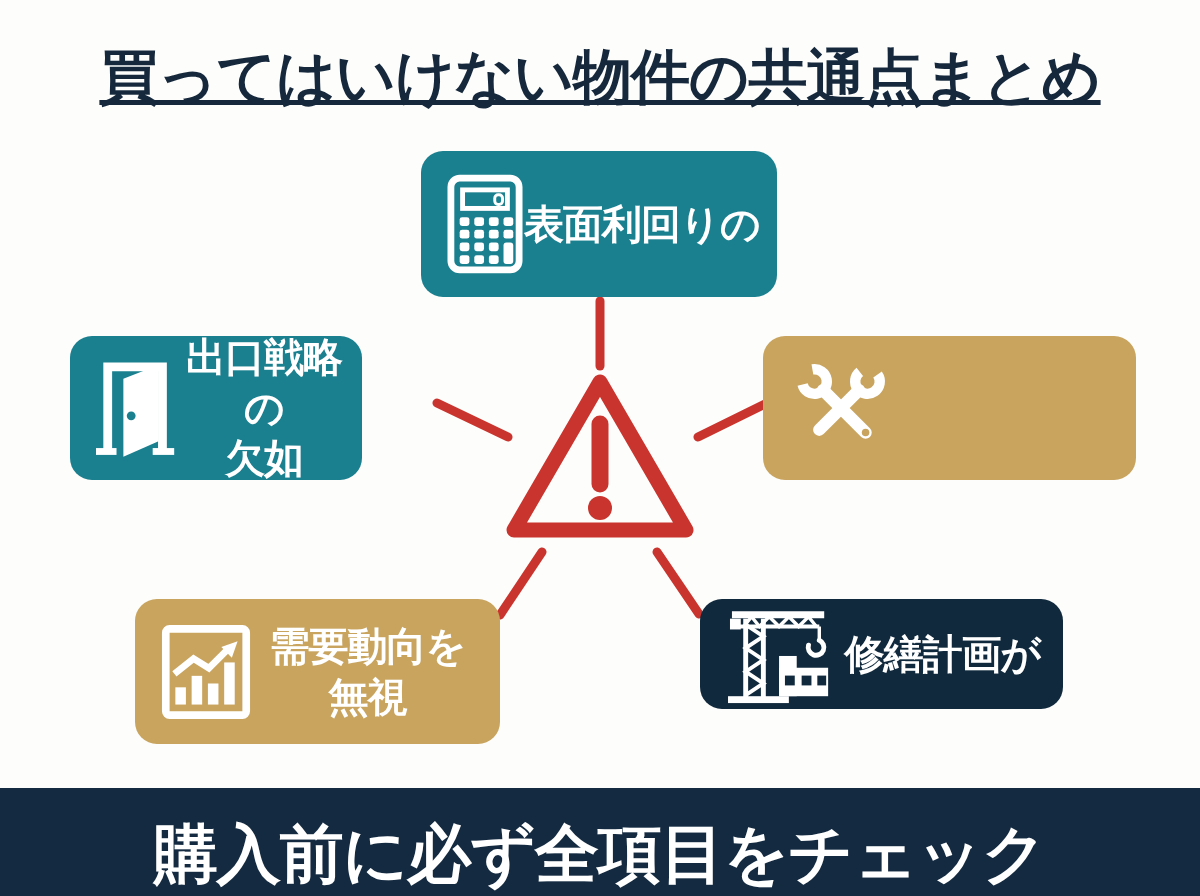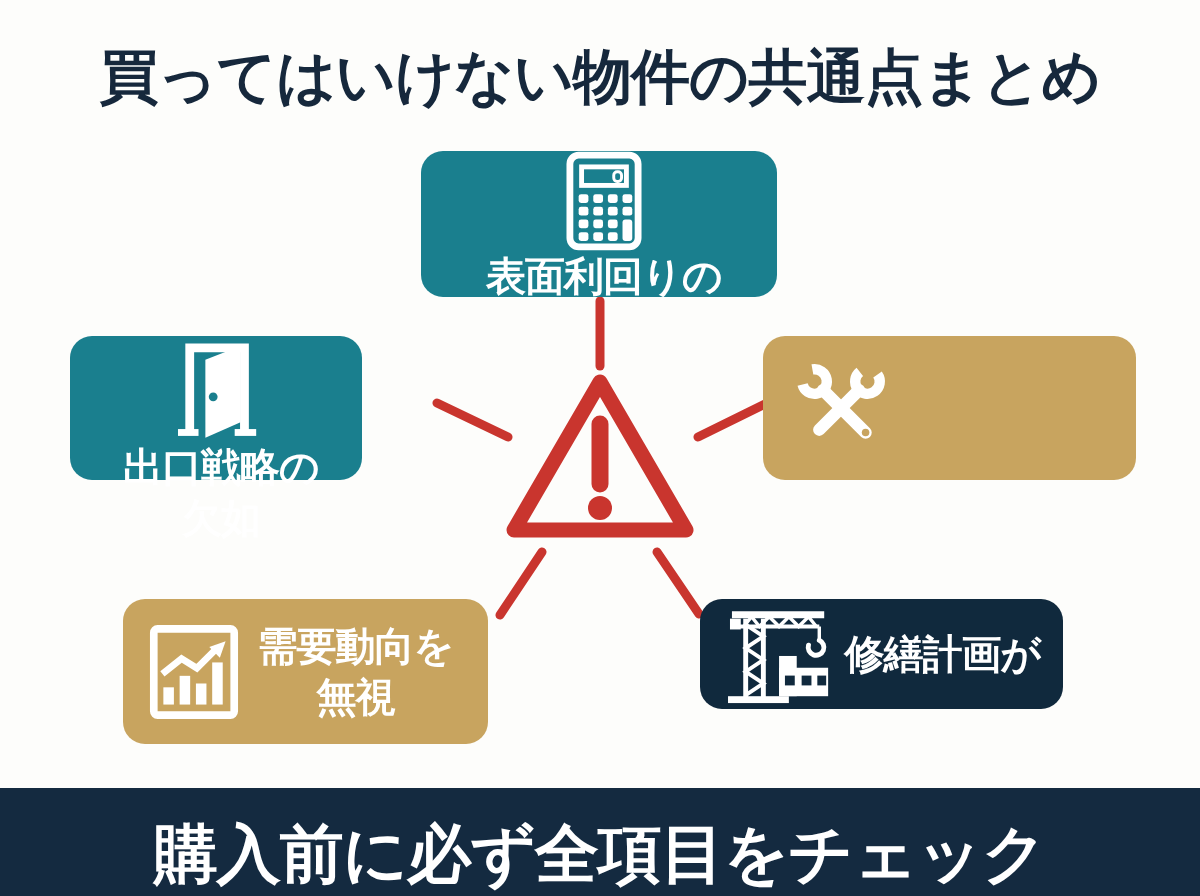--- a/index.html
+++ b/index.html
@@ -22,40 +22,41 @@
   }
   .title{
     position:absolute;
     left:0; top:38px; width:1200px;
     text-align:center;
     font-size:59px;
     font-weight:900;
     letter-spacing:-1px;
     color:var(--c-title_navy);
     z-index:2;
+    text-decoration:underline;
   }
   .connectors{
     position:absolute; left:0; top:0; width:1200px; height:896px;
     z-index:1;
   }
   .node{
     position:absolute;
     border-radius:22px;
     display:flex;
     align-items:center;
     padding:0 16px 0 26px;
     z-index:2;
   }
-  .node.teal{ --node-bg:var(--c-teal); background:var(--node-bg);flex-direction:column; }
+  .node.teal{ --node-bg:var(--c-teal); background:var(--node-bg); }
   .node.gold{ --node-bg:var(--c-gold); background:var(--node-bg); }
   .node.navy{ --node-bg:var(--c-navy); background:var(--node-bg); }
   .node-top{ left:421px; top:151px; width:356px; height:146px; }
   .node-left{ left:70px;  top:336px; width:292px; height:144px; }
   .node-right{ left:763px; top:336px; width:373px; height:144px; }
-  .node-bl{ left:123px; top:599px; width:365px; height:145px; }
+  .node-bl{ left:135px; top:599px; width:365px; height:145px; }
   .node-br{ left:700px; top:599px; width:363px; height:110px; }
   .node .icon{ flex:0 0 auto; display:flex; align-items:center; }
   .node .label{
     flex:1 1 auto;
     text-align:center;
     color:var(--c-text_white);
     font-size:40px;
     font-weight:800;
     line-height:1.27;
     letter-spacing:-1px;

